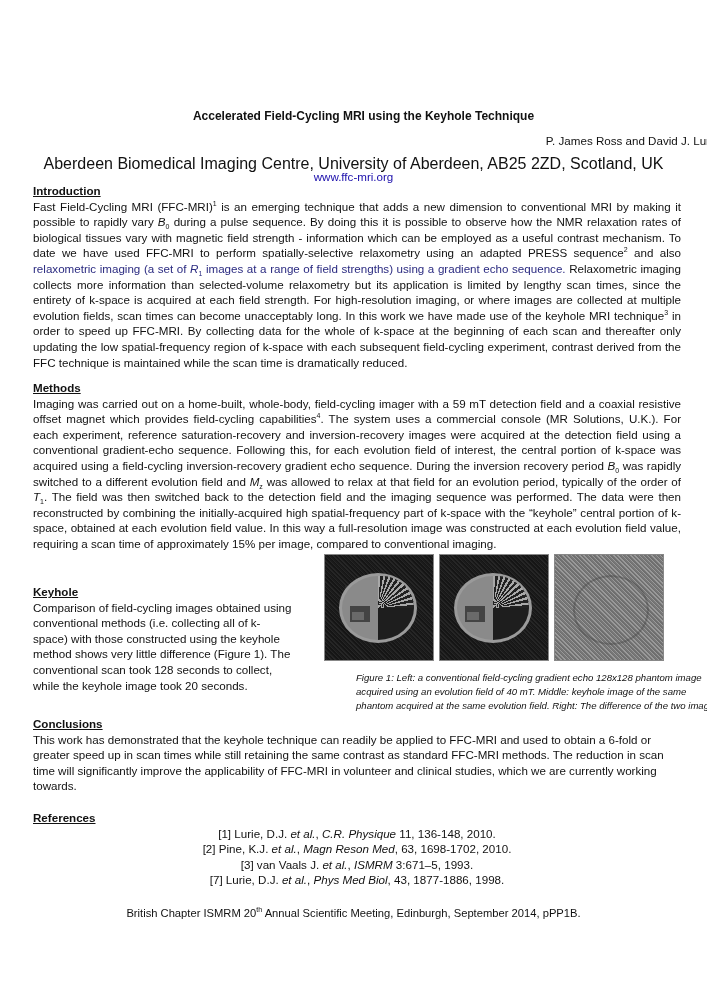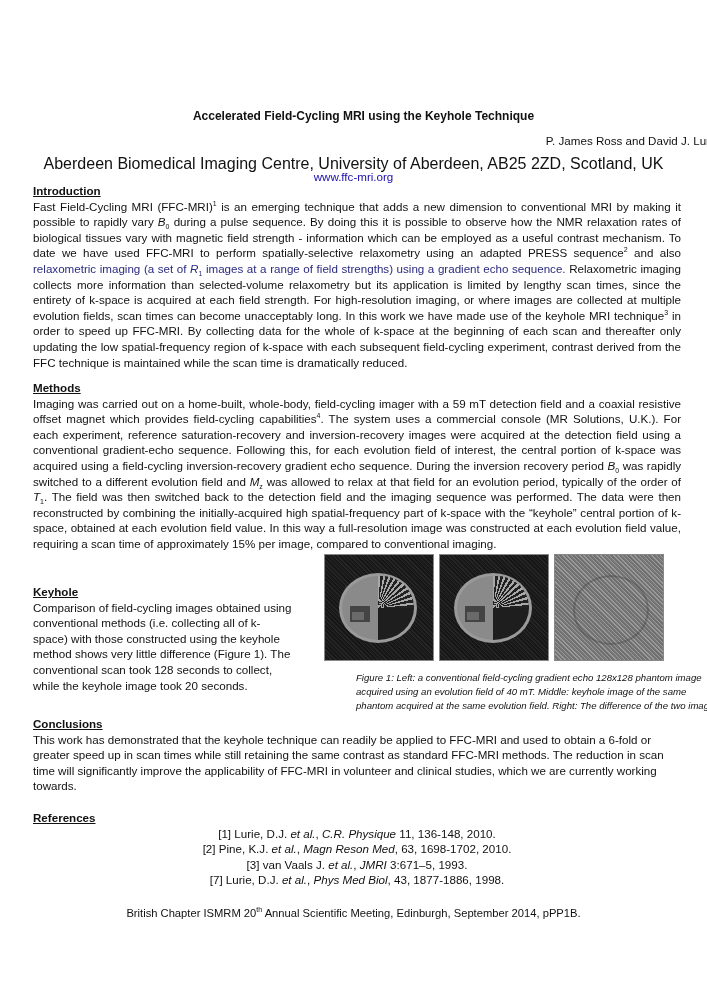--- a/index.html
+++ b/index.html
@@ -96,17 +96,17 @@
 
 <div class="sec body" style="top:716px;">
   <span class="heading">Conclusions</span>
   <p style="text-align:left;">This work has demonstrated that the keyhole technique can readily be applied to FFC-MRI and used to obtain a 6-fold or greater speed up in scan times while still retaining the same contrast as standard FFC-MRI methods. The reduction in scan time will significantly improve the applicability of FFC-MRI in volunteer and clinical studies, which we are currently working towards.</p>
 </div>
 
 <div class="sec refs" style="top:810px;">
   <span class="heading">References</span>
   <div><span>[1] Lurie, D.J. </span><i>et al.</i><span>, </span><i>C.R. Physique</i><span> 11, 136-148, 2010.</span></div>
   <div><span>[2] Pine, K.J. </span><i>et al.</i><span>, </span><i>Magn Reson Med</i><span>, 63, 1698-1702, 2010.</span></div>
-  <div><span>[3] van Vaals J. </span><i>et al.</i><span>, </span><i>JMRI</i><span> 3:671–5, 1993.</span></div>
+  <div><span>[3] van Vaals J. </span><i>et al.</i><span>, </span><i>ISMRM</i><span> 3:671–5, 1993.</span></div>
   <div><span>[7] Lurie, D.J. </span><i>et al.</i><span>, </span><i>Phys Med Biol</i><span>, 43, 1877-1886, 1998.</span></div>
 </div>
 
 <div class="footer"><span>British Chapter ISMRM 20</span><sup>th</sup><span> Annual Scientific Meeting, Edinburgh, September 2014, pPP1B.</span></div>
 
 </body></html>

